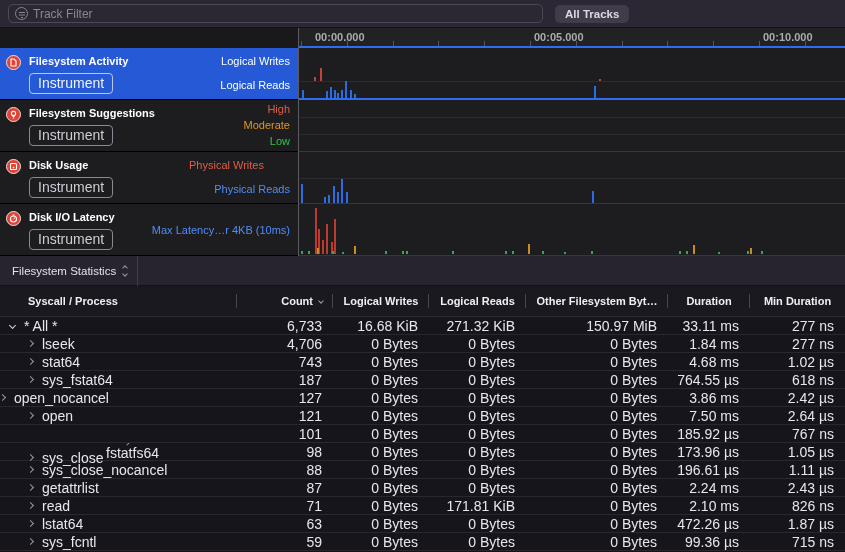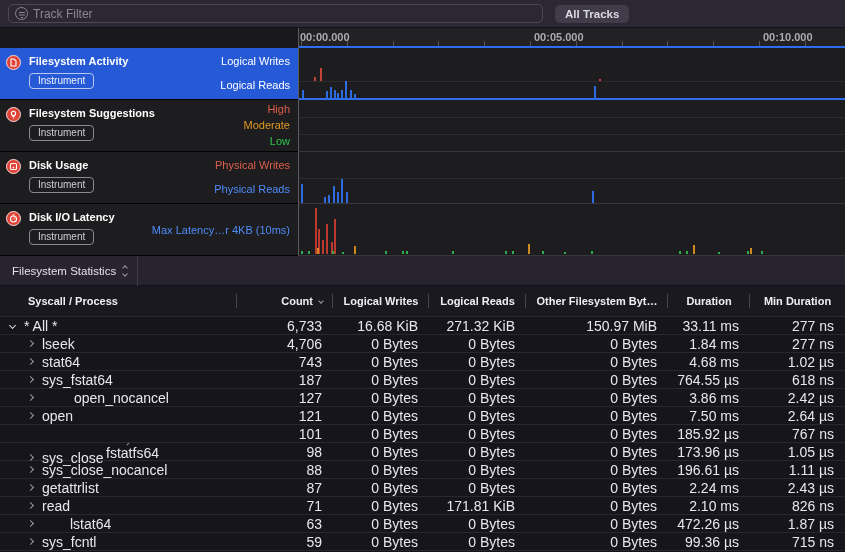--- a/index.html
+++ b/index.html
@@ -16,21 +16,21 @@
   
   .timeline { display:flex; height:228px; }
   .labels-col { width:298px; background:#1d1c1e; }
   .ruler-spacer { height:20px; background:#19181b; }
   .track-label { height:52px; display:flex; border-bottom:1px solid #000; background:#1d1c1e; }
   .track-label.selected { background:#2559d6; }
   .tl-icon-wrap { width:29px; padding:7px 0 0 6px; }
   .red-circle { width:15px; height:15px; border-radius:50%; background:#df4437; border:1px solid #f2ddda; display:flex; align-items:center; justify-content:center; }
   .tl-main { flex:1; padding-top:7px; }
   .tl-title { font-size:11px; font-weight:700; color:#ffffff; }
-  .badge { display:inline-block; margin-top:6px; font-size:10px; color:#cfcdd6; border:1px solid #8b8893; border-radius:4px; padding:1px 8px 2px; }
+  .badge { display:inline-block; margin-top:6px; font-size:14px; color:#cfcdd6; border:1px solid #8b8893; border-radius:4px; padding:1px 8px 2px; }
   .selected .badge { color:#eef2fc; border-color:#b9c6ee; }
   .tl-subs { width:135px; display:flex; flex-direction:column; text-align:right; padding-right:8px; font-size:11px; }
   .subs-2 { justify-content:space-between; padding-top:7px; padding-bottom:8px; }
   .subs-3 { justify-content:space-between; padding-top:3px; padding-bottom:4px; }
   .subs-1 { justify-content:center; }
   .tl-subs.wide { width:175px; }
 
   .graph-col { flex:1; position:relative; background:#1d1d1f; border-left:1px solid #5c5c60; }
   .ruler { position:relative; height:20px; background:#222224; border-bottom:2px solid #2e6cf0; }
   .ruler-label { position:absolute; top:3px; font-size:11px; font-weight:600; color:#ababad; }
@@ -134,21 +134,21 @@
                 <rect x="1.5" y="1.5" width="6" height="6" rx="1" fill="none" stroke="#fff" stroke-width="1.1"></rect>
                 <circle cx="4.5" cy="5.6" r="0.8" fill="#fff"></circle>
               </svg>
             </span>
           </div>
         <div class="tl-main">
           <div class="tl-title">Disk Usage</div>
           <span class="badge">Instrument</span>
         </div>
         <div class="tl-subs subs-2">
-          <span style="color: rgb(223, 95, 75);">Physical Writes</span>
+          <span style="color: rgb(223, 95, 75); text-align: center;">Physical Writes</span>
           <span style="color: rgb(79, 141, 249);">Physical Reads</span>
         </div>
       </div>
 
       <div class="track-label">
         <div class="tl-icon-wrap">
             <span class="red-circle">
           <svg width="9" height="9" viewBox="0 0 9 9">
                 <circle cx="4.5" cy="5" r="3" fill="none" stroke="#fff" stroke-width="1.1"></circle>
                 <path d="M4.5 5L6 3.6M3.5 1h2" stroke="#fff" stroke-width="1"></path>
@@ -172,21 +172,21 @@
           <div class="tick" style="left: 93.6px;"></div>
           <div class="tick" style="left: 139.4px;"></div>
           <div class="tick" style="left: 185.2px;"></div>
           <div class="tick" style="left: 231px;"></div>
           <div class="tick" style="left: 276.8px;"></div>
           <div class="tick" style="left: 322.6px;"></div>
           <div class="tick" style="left: 368.4px;"></div>
           <div class="tick" style="left: 414.2px;"></div>
           <div class="tick" style="left: 460px;"></div>
           <div class="tick" style="left: 505.8px;"></div>
-          <span class="ruler-label" style="left: 1px;">00:00.000</span>
+          <span class="ruler-label" style="left: 16px;">00:00.000</span>
           <span class="ruler-label" style="left: 235px;">00:05.000</span>
           <span class="ruler-label" style="left: 464px;">00:10.000</span>
         </div>
       <div class="graph-row selected">
         <div class="hsep" style="top:33px"></div>
       <div class="spike" style="left: 15px; top: 29px; width: 2px; height: 4px; background: rgb(192, 68, 55);"></div>
           <div class="spike" style="left: 21px; top: 20px; width: 2px; height: 13px; background: rgb(192, 68, 55);"></div>
           <div class="spike" style="left: 300px; top: 31px; width: 2px; height: 2px; background: rgb(192, 68, 55);"></div>
           <div class="spike" style="left: 3px; top: 42px; width: 2px; height: 10px; background: rgb(46, 107, 224);"></div>
           <div class="spike" style="left: 27px; top: 43px; width: 2px; height: 9px; background: rgb(46, 107, 224);"></div>
@@ -315,21 +315,21 @@
             <span>sys_fstat64</span>
           </div>
           <div class="td num c1">187</div>
           <div class="td num c2">0 Bytes</div>
           <div class="td num c3">0 Bytes</div>
           <div class="td num c4">0 Bytes</div>
           <div class="td num c5">764.55 µs</div>
           <div class="td num c6">618 ns</div>
         </div>
         <div class="trow">
-          <div class="td name-cell c0" style="padding-left: 28px; gap: 32px;">
+          <div class="td name-cell c0" style="">
             <span class="chev" style="margin-right: 9px;"></span>
             <span>open_nocancel</span>
           </div>
           <div class="td num c1">127</div>
           <div class="td num c2">0 Bytes</div>
           <div class="td num c3">0 Bytes</div>
           <div class="td num c4">0 Bytes</div>
           <div class="td num c5">3.86 ms</div>
           <div class="td num c6">2.42 µs</div>
         </div>
@@ -399,21 +399,21 @@
             <span>read</span>
           </div>
           <div class="td num c1">71</div>
           <div class="td num c2">0 Bytes</div>
           <div class="td num c3">171.81 KiB</div>
           <div class="td num c4">0 Bytes</div>
           <div class="td num c5">2.10 ms</div>
           <div class="td num c6">826 ns</div>
         </div>
         <div class="trow">
-          <div class="td name-cell c0" style="padding-left: 28px; gap: 28px;">
+          <div class="td name-cell c0" style="padding-left: 28px;">
             <span class="chev" style="margin-right: 9px;"></span>
             <span>lstat64</span>
           </div>
           <div class="td num c1">63</div>
           <div class="td num c2">0 Bytes</div>
           <div class="td num c3">0 Bytes</div>
           <div class="td num c4">0 Bytes</div>
           <div class="td num c5">472.26 µs</div>
           <div class="td num c6">1.87 µs</div>
         </div>

